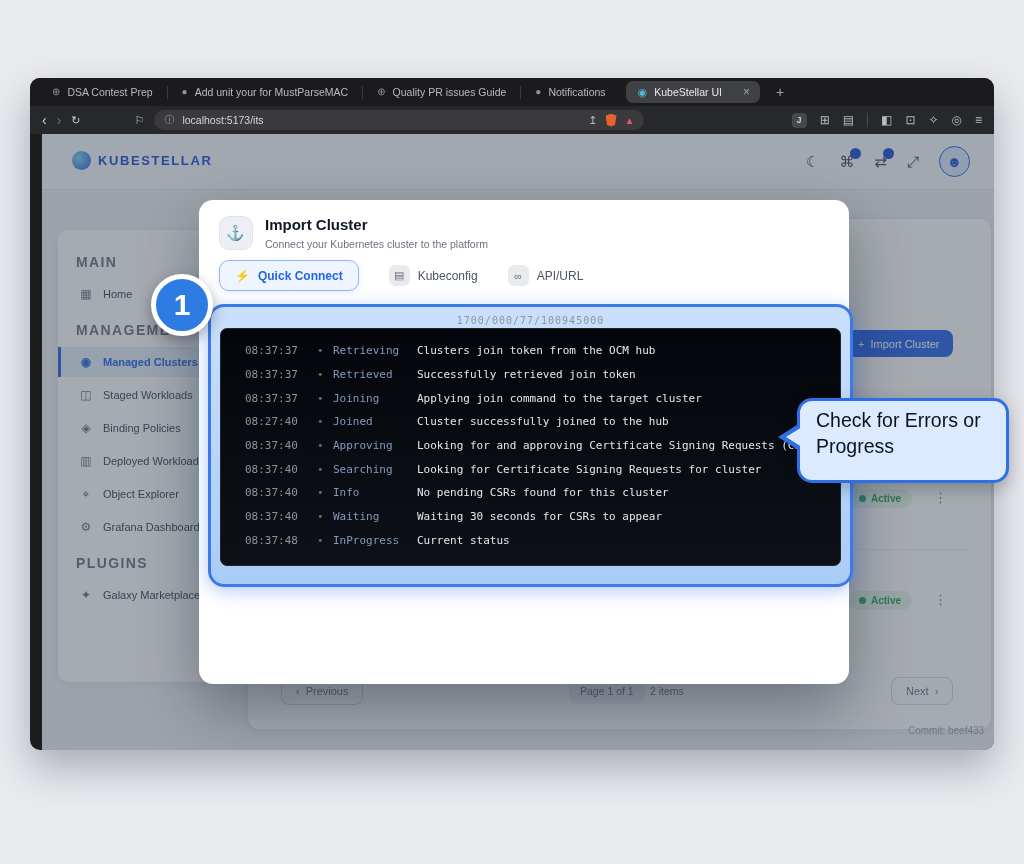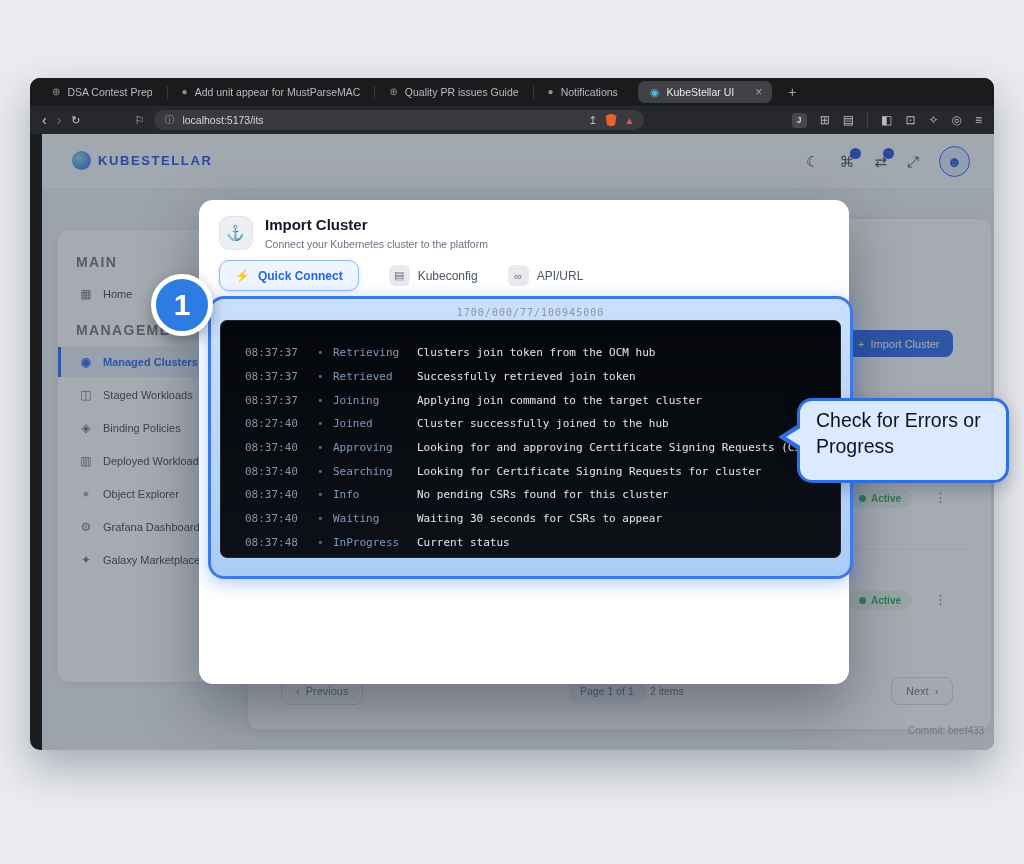--- a/index.html
+++ b/index.html
@@ -71,25 +71,25 @@
   .modal-head { position:absolute; left:20px; top:16px; display:flex; gap:12px; }
   .anchor-box { width:34px; height:34px; border-radius:10px; background:#eceff4; border:1px solid #e0e4ea; display:flex; align-items:center; justify-content:center; font-size:15px; color:#55606e; }
   .modal-title { font-size:15px; font-weight:700; color:#111827; line-height:1.25; }
   .modal-sub { font-size:10.5px; color:#6b7280; margin-top:3px; }
   .modal-tabs { position:absolute; left:20px; top:60px; display:flex; align-items:center; gap:30px; }
   .mtab-active { display:flex; align-items:center; gap:8px; height:31px; padding:0 15px; border:1.5px solid #93b8f5; background:#eef5ff; border-radius:10px; color:#2563eb; font-size:12px; font-weight:600; box-shadow:0 1px 4px rgba(37,99,235,.15); }
   .mtab-active .bolt { color:#f59e0b; font-size:12px; }
   .mtab { display:flex; align-items:center; gap:8px; color:#4b5563; font-size:12px; }
   .mtab .mt-ic { width:21px; height:21px; border-radius:6px; background:#e8eaee; color:#6b7280; font-size:11px; display:flex; align-items:center; justify-content:center; }
 
-  .highlight-box { position:absolute; left:9px; top:96px; width:645px; height:283px; border:3px solid #3b7ae8; border-radius:16px;
+  .highlight-box { position:absolute; left:9px; top:104px; width:645px; height:283px; border:3px solid #3b7ae8; border-radius:16px;
     background:linear-gradient(#cadffb,#a9ccf6); padding:8px 9px; box-shadow:0 4px 18px rgba(37,99,235,.35); }
   .clipped-strip { height:13px; overflow:hidden; display:flex; justify-content:center; }
   .clipped-strip span { font-family:"DejaVu Sans Mono", monospace; font-size:10px; color:#7d838d; opacity:.8; letter-spacing:1px; }
-  .terminal { height:238px; background:linear-gradient(#04060b,#0d1117); border:1px solid #1f2630; border-radius:7px; padding:20px 0 0 24px; overflow:hidden; }
+  .terminal { height:238px; background:linear-gradient(#04060b,#0d1117); border:1px solid #1f2630; border-radius:7px; padding:10px 0 0 24px; overflow:hidden; }
   .t-line { display:flex; align-items:center; height:23.7px; font-family:"DejaVu Sans Mono", monospace; font-size:11px; white-space:nowrap; }
   .t-time { width:60px; color:#8b93a1; }
   .t-bullet { width:16px; margin-left:12px; color:#5b6troke573; color:#5f6875; }
   .t-status { width:84px; color:#8299bd; }
   .t-msg { color:#e3e7ee; }
 
   
   .badge-one { position:absolute; left:151px; top:274px; width:62px; height:62px; border-radius:50%;
     background:#2e7ce2; border:5px solid #ffffff; box-shadow:0 5px 14px rgba(15,23,42,.35);
     color:#fff; font-size:30px; font-weight:700; display:flex; align-items:center; justify-content:center; z-index:60; }
@@ -109,21 +109,21 @@
   <div class="browser-window">
 
     <div class="tabbar">
       <div class="tab">
         <span class="favicon">⊕</span>
         <span>DSA Contest Prep</span>
       </div>
       <div class="tab-sep"></div>
       <div class="tab">
         <span class="favicon">●</span>
-        <span>Add unit appear for MustParseMAC</span>
+        <span>Add unit your for MustParseMAC</span>
       </div>
       <div class="tab-sep"></div>
       <div class="tab">
         <span class="favicon">⊕</span>
         <span>Quality PR issues Guide</span>
       </div>
       <div class="tab-sep"></div>
       <div class="tab">
         <span class="favicon">●</span>
         <span>Notifications</span>
@@ -201,20 +201,21 @@
           <span>Deployed Workloads</span>
         </div>
         <div class="side-item">
           <span class="si-ic">⌖</span>
           <span>Object Explorer</span>
         </div>
         <div class="side-item">
           <span class="si-ic">⚙</span>
           <span>Grafana Dashboard</span>
         </div>
+        <div class="side-sec-title">PLUGINS</div>
         <div class="side-item">
           <span class="si-ic">✦</span>
           <span>Galaxy Marketplace</span>
         </div>
       </div>
 
       <div class="main-card">
         <div class="import-btn">
           <span>+</span>
           <span>Import Cluster</span>

